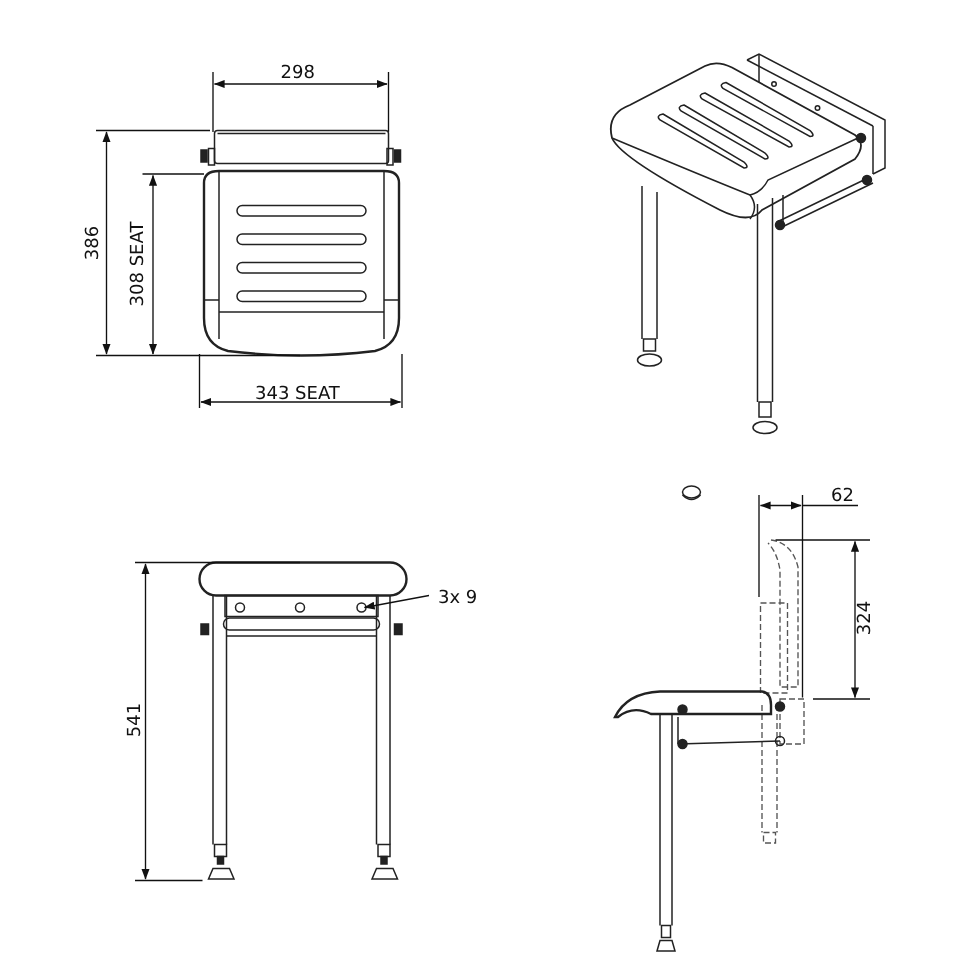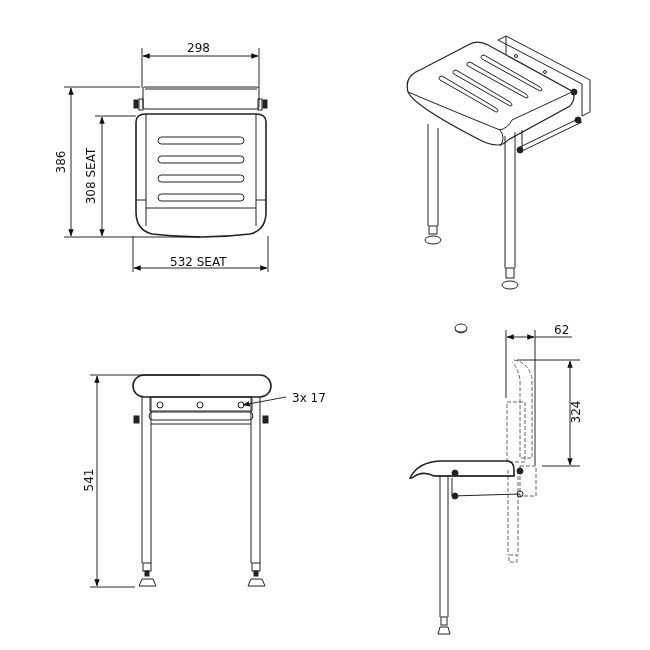--- a/index.html
+++ b/index.html
@@ -164,18 +164,18 @@
     <line class="ln" x1="440" y1="476" x2="440" y2="617"></line>
     <line class="ln" x1="448" y1="476" x2="448" y2="617"></line>
     <rect class="ln" x="441" y="617" width="6" height="8"></rect>
     <path class="ln" d="M438,634 L440,627 L448,627 L450,634 Z"></path>
   </g>
 </svg>
 
 <div class="lbl" style="left:187px;top:42px;">298</div>
 <div class="lbl rot" style="left:46px;top:156px;width:30px;text-align:center;">386</div>
 <div class="lbl rot" style="left:56px;top:170px;width:70px;text-align:center;">308 SEAT</div>
-<div class="lbl" style="left:170px;top:256px;">532 SEAT</div>
+<div class="lbl" style="left:170px;top:256px;">343 SEAT</div>
 <div class="lbl rot" style="left:74px;top:474px;width:30px;text-align:center;">541</div>
-<div class="lbl" style="left:292px;top:392px;">3x 17</div>
+<div class="lbl" style="left:292px;top:392px;">3x 9</div>
 <div class="lbl" style="left:554px;top:324px;">62</div>
 <div class="lbl rot" style="left:561px;top:406px;width:30px;text-align:center;">324</div>
 </div>
 
 </body></html>

